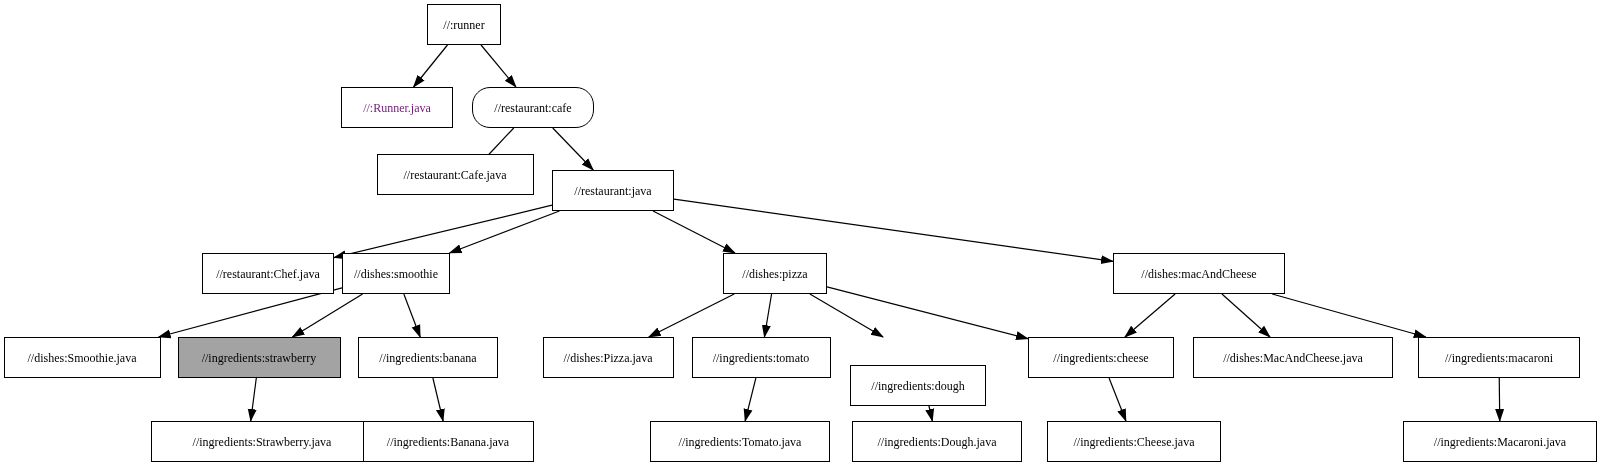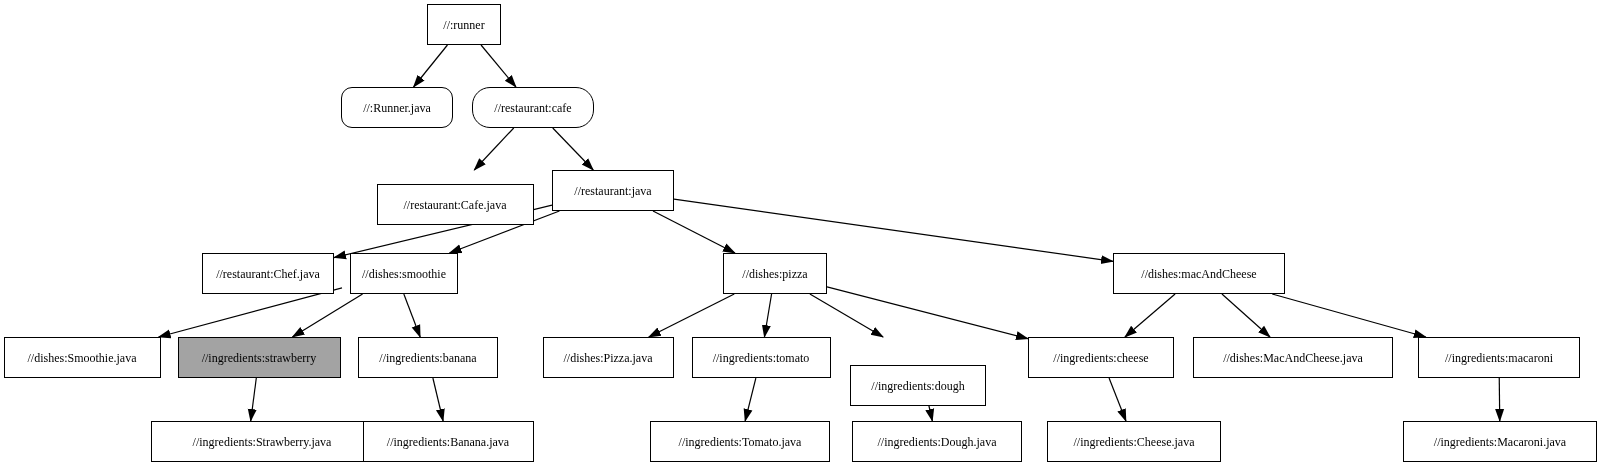--- a/index.html
+++ b/index.html
@@ -67,26 +67,26 @@
       <line x1="1272.2142857142858" y1="294" x2="1425.7857142857142" y2="337" stroke="#000000" stroke-width="1.2" marker-end="url(#arrow)"></line>
       <line x1="256.3154761904762" y1="378" x2="250.6845238095238" y2="421" stroke="#000000" stroke-width="1.2" marker-end="url(#arrow)"></line>
       <line x1="432.8809523809524" y1="378" x2="443.1190476190476" y2="421" stroke="#000000" stroke-width="1.2" marker-end="url(#arrow)"></line>
       <line x1="755.875" y1="378" x2="745.125" y2="421" stroke="#000000" stroke-width="1.2" marker-end="url(#arrow)"></line>
       <line x1="922.6369047619048" y1="378" x2="932.3630952380952" y2="421" stroke="#000000" stroke-width="1.2" marker-end="url(#arrow)"></line>
       <line x1="1109.0535714285713" y1="378" x2="1125.9464285714287" y2="421" stroke="#000000" stroke-width="1.2" marker-end="url(#arrow)"></line>
       <line x1="1499.2440476190477" y1="378" x2="1499.7559523809523" y2="421" stroke="#000000" stroke-width="1.2" marker-end="url(#arrow)"></line>
     </svg>
   <div id="nodes-layer">
       <div class="node" style="left: 427px; top: 4px; width: 74px; height: 41px; border-color: rgb(0, 0, 0); background: rgb(255, 255, 255); color: rgb(0, 0, 0);">//:runner</div>
-      <div class="node" style="left: 341px; top: 87px; width: 112px; height: 41px; border-color: rgb(0, 0, 0); background: rgb(255, 255, 255); color: #000000; border-radius: 11px;">//:Runner.java</div>
+      <div class="node" style="left: 341px; top: 87px; width: 112px; height: 41px; border-color: rgb(0, 0, 0); background: rgb(255, 255, 255); color: #701a75;">//:Runner.java</div>
       <div class="node" style="left: 472px; top: 87px; width: 122px; height: 41px; border-color: rgb(0, 0, 0); background: rgb(255, 255, 255); color: rgb(0, 0, 0); border-radius: 18px;">//restaurant:cafe</div>
-      <div class="node" style="left: 376.5px; top: 184px; width: 157px; height: 41px; border-color: rgb(0, 0, 0); background: rgb(255, 255, 255); color: rgb(0, 0, 0);">//restaurant:Cafe.java</div>
+      <div class="node" style="left: 376.5px; top: 154px; width: 157px; height: 41px; border-color: rgb(0, 0, 0); background: rgb(255, 255, 255); color: rgb(0, 0, 0);">//restaurant:Cafe.java</div>
       <div class="node" style="left: 552px; top: 170px; width: 122px; height: 41px; border-color: rgb(0, 0, 0); background: rgb(255, 255, 255); color: rgb(0, 0, 0);">//restaurant:java</div>
       <div class="node" style="left: 202px; top: 253px; width: 132px; height: 41px; border-color: rgb(0, 0, 0); background: rgb(255, 255, 255); color: rgb(0, 0, 0);">//restaurant:Chef.java</div>
-      <div class="node" style="left: 342px; top: 253px; width: 108px; height: 41px; border-color: rgb(0, 0, 0); background: rgb(255, 255, 255); color: rgb(0, 0, 0); margin-left: 8px;">//dishes:smoothie</div>
+      <div class="node" style="left: 342px; top: 253px; width: 108px; height: 41px; border-color: rgb(0, 0, 0); background: rgb(255, 255, 255); color: rgb(0, 0, 0);">//dishes:smoothie</div>
       <div class="node" style="left: 723px; top: 253px; width: 104px; height: 41px; border-color: rgb(0, 0, 0); background: rgb(255, 255, 255); color: rgb(0, 0, 0);">//dishes:pizza</div>
       <div class="node" style="left: 1113px; top: 253px; width: 172px; height: 41px; border-color: rgb(0, 0, 0); background: rgb(255, 255, 255); color: rgb(0, 0, 0);">//dishes:macAndCheese</div>
       <div class="node" style="left: 3.5px; top: 337px; width: 157px; height: 41px; border-color: rgb(0, 0, 0); background: rgb(255, 255, 255); color: rgb(0, 0, 0);">//dishes:Smoothie.java</div>
       <div class="node" style="left: 177.5px; top: 337px; width: 163px; height: 41px; border-color: rgb(0, 0, 0); background: #a3a3a3; color: rgb(0, 0, 0);">//ingredients:strawberry</div>
       <div class="node" style="left: 358px; top: 337px; width: 140px; height: 41px; border-color: rgb(0, 0, 0); background: rgb(255, 255, 255); color: rgb(0, 0, 0);">//ingredients:banana</div>
       <div class="node" style="left: 542.5px; top: 337px; width: 131px; height: 41px; border-color: rgb(0, 0, 0); background: rgb(255, 255, 255); color: rgb(0, 0, 0);">//dishes:Pizza.java</div>
       <div class="node" style="left: 691.5px; top: 337px; width: 139px; height: 41px; border-color: rgb(0, 0, 0); background: rgb(255, 255, 255); color: rgb(0, 0, 0);">//ingredients:tomato</div>
       <div class="node" style="left: 850px; top: 337px; width: 136px; height: 41px; border-color: rgb(0, 0, 0); background: rgb(255, 255, 255); color: rgb(0, 0, 0); margin-top: 28px;">//ingredients:dough</div>
       <div class="node" style="left: 1028px; top: 337px; width: 146px; height: 41px; border-color: rgb(0, 0, 0); background: rgb(255, 255, 255); color: rgb(0, 0, 0);">//ingredients:cheese</div>
       <div class="node" style="left: 1193px; top: 337px; width: 200px; height: 41px; border-color: rgb(0, 0, 0); background: rgb(255, 255, 255); color: rgb(0, 0, 0);">//dishes:MacAndCheese.java</div>

